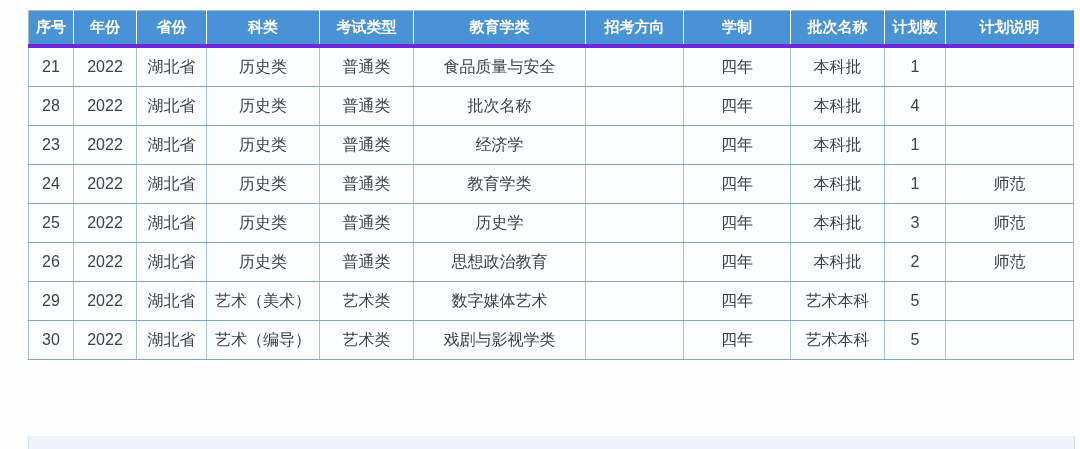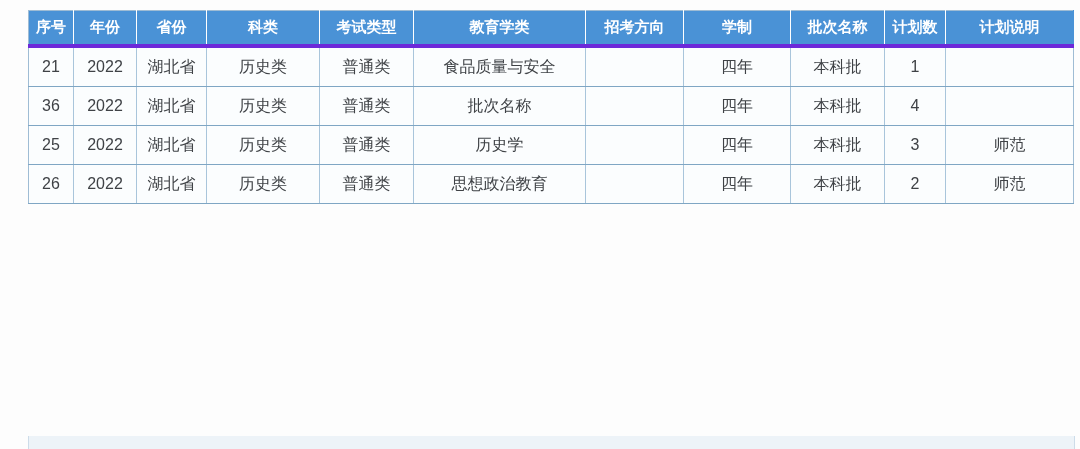--- a/index.html
+++ b/index.html
@@ -107,31 +107,57 @@
             <td>历史类</td>
             <td>普通类</td>
             <td>食品质量与安全</td>
             <td></td>
             <td>四年</td>
             <td>本科批</td>
             <td>1</td>
             <td></td>
           </tr>
           <tr>
-            <td>36</td>
+            <td>28</td>
             <td>2022</td>
             <td>湖北省</td>
             <td>历史类</td>
             <td>普通类</td>
             <td>批次名称</td>
             <td></td>
             <td>四年</td>
             <td>本科批</td>
             <td>4</td>
             <td></td>
+          </tr>
+          <tr>
+            <td>23</td>
+            <td>2022</td>
+            <td>湖北省</td>
+            <td>历史类</td>
+            <td>普通类</td>
+            <td>经济学</td>
+            <td></td>
+            <td>四年</td>
+            <td>本科批</td>
+            <td>1</td>
+            <td></td>
+          </tr>
+          <tr>
+            <td>24</td>
+            <td>2022</td>
+            <td>湖北省</td>
+            <td>历史类</td>
+            <td>普通类</td>
+            <td>教育学类</td>
+            <td></td>
+            <td>四年</td>
+            <td>本科批</td>
+            <td>1</td>
+            <td>师范</td>
           </tr>
           <tr>
             <td>25</td>
             <td>2022</td>
             <td>湖北省</td>
             <td>历史类</td>
             <td>普通类</td>
             <td>历史学</td>
             <td></td>
             <td>四年</td>
@@ -144,18 +170,44 @@
             <td>2022</td>
             <td>湖北省</td>
             <td>历史类</td>
             <td>普通类</td>
             <td>思想政治教育</td>
             <td></td>
             <td>四年</td>
             <td>本科批</td>
             <td>2</td>
             <td>师范</td>
+          </tr>
+          <tr>
+            <td>29</td>
+            <td>2022</td>
+            <td>湖北省</td>
+            <td>艺术（美术）</td>
+            <td>艺术类</td>
+            <td>数字媒体艺术</td>
+            <td></td>
+            <td>四年</td>
+            <td>艺术本科</td>
+            <td>5</td>
+            <td></td>
+          </tr>
+          <tr>
+            <td>30</td>
+            <td>2022</td>
+            <td>湖北省</td>
+            <td>艺术（编导）</td>
+            <td>艺术类</td>
+            <td>戏剧与影视学类</td>
+            <td></td>
+            <td>四年</td>
+            <td>艺术本科</td>
+            <td>5</td>
+            <td></td>
           </tr>
         </tbody>
     </table>
   </div>
   <div class="partial-row"></div>
 </div>
 
 </body></html>

